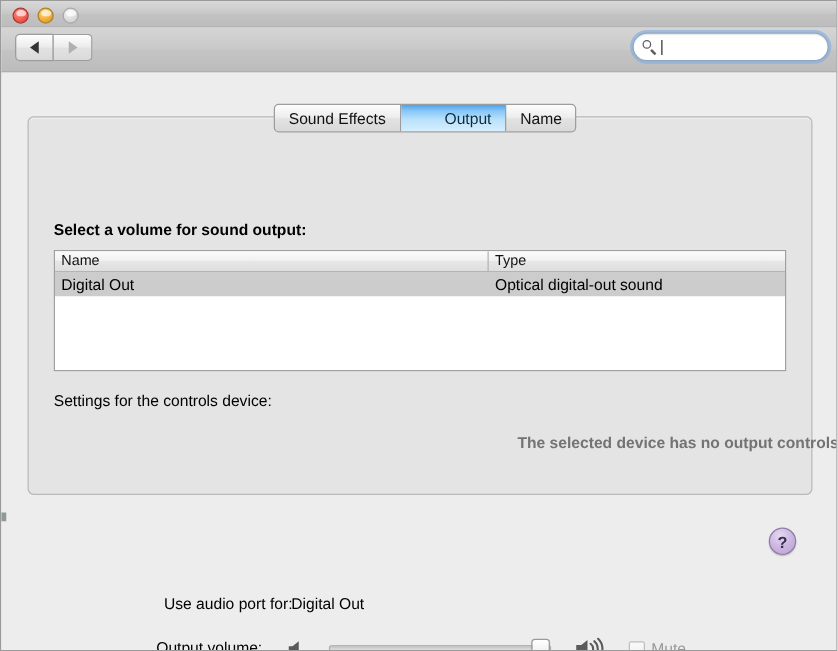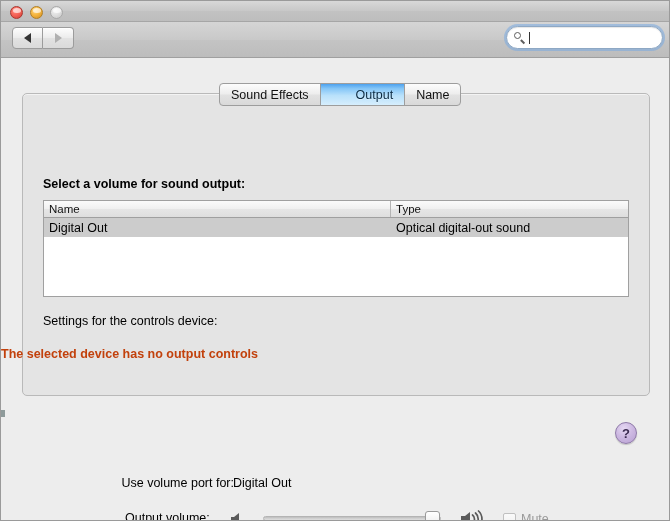--- a/index.html
+++ b/index.html
@@ -302,24 +302,24 @@
   .settings-label {
     position: absolute;
     left: 42px; top: 256px;
     font-size: 12.5px;
     color: #000;
   }
   .settings-msg {
     position: absolute;
     left: 0; top: 289px;
     width: 670px;
-    text-align: left;
+    text-align: right;
     font-size: 12.5px;
     font-weight: bold;
-    color: #c2410c;
+    color: #737373;
   }
 
   
   .helpbtn {
     position: absolute;
     left: 614px; top: 364px;
     width: 22px; height: 22px;
     border-radius: 50%;
     background: radial-gradient(circle at 40% 28%, #e6d9f3 0%, #cdb9e2 45%, #b8a0d2 100%);
     border: 1px solid #8f7aa8;
@@ -511,21 +511,21 @@
     </div>
 
     <div class="settings-label">Settings for the controls device:</div>
     <div class="settings-msg">The selected device has no output controls</div>
 
     <div class="helpbtn">
       <span>?</span>
     </div>
 
     <div class="row-port">
-      <div class="lbl-port">Use volume port for:</div>
+      <div class="lbl-port">Use audio port for:</div>
       <div class="val-port">Digital Out</div>
     </div>
 
     <div class="row-volume">
       <div class="lbl-volume">Output volume:</div>
 
       <svg class="spk-low" viewBox="0 0 14 14">
         <path d="M9 1 L4 5 L1 5 L1 9 L4 9 L9 13 Z" fill="#5a5a5a"></path>
       </svg>
 

